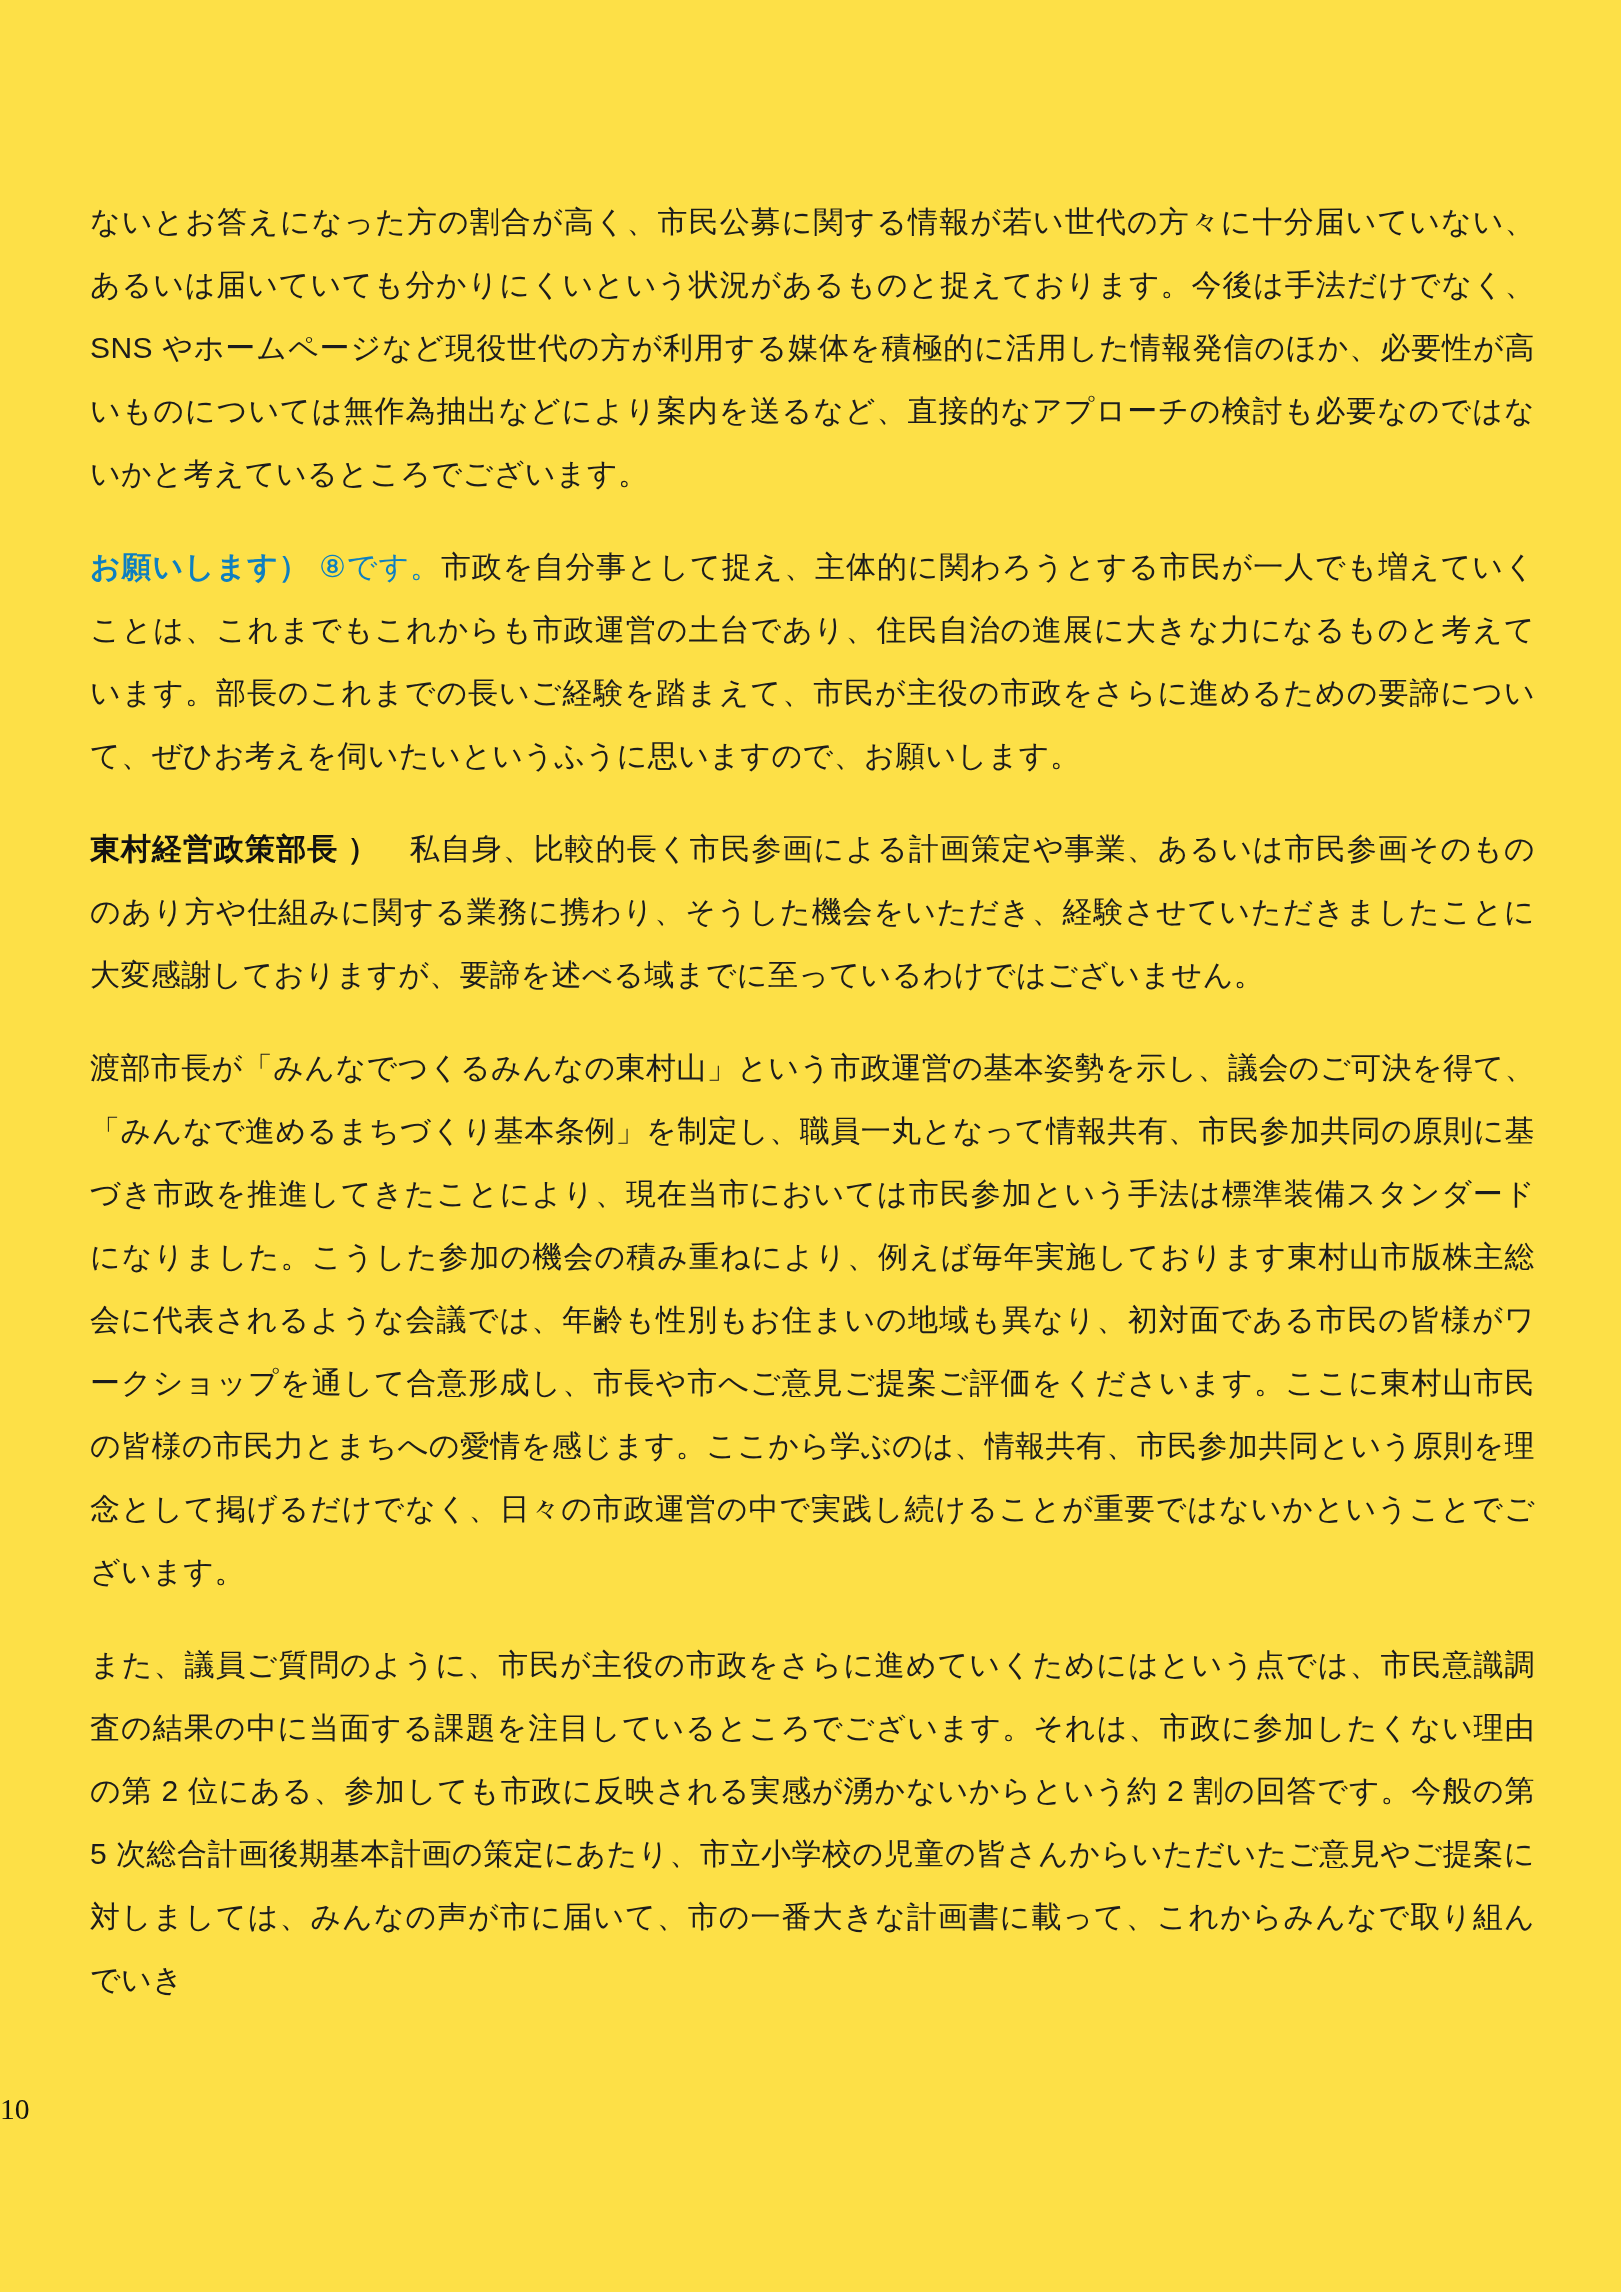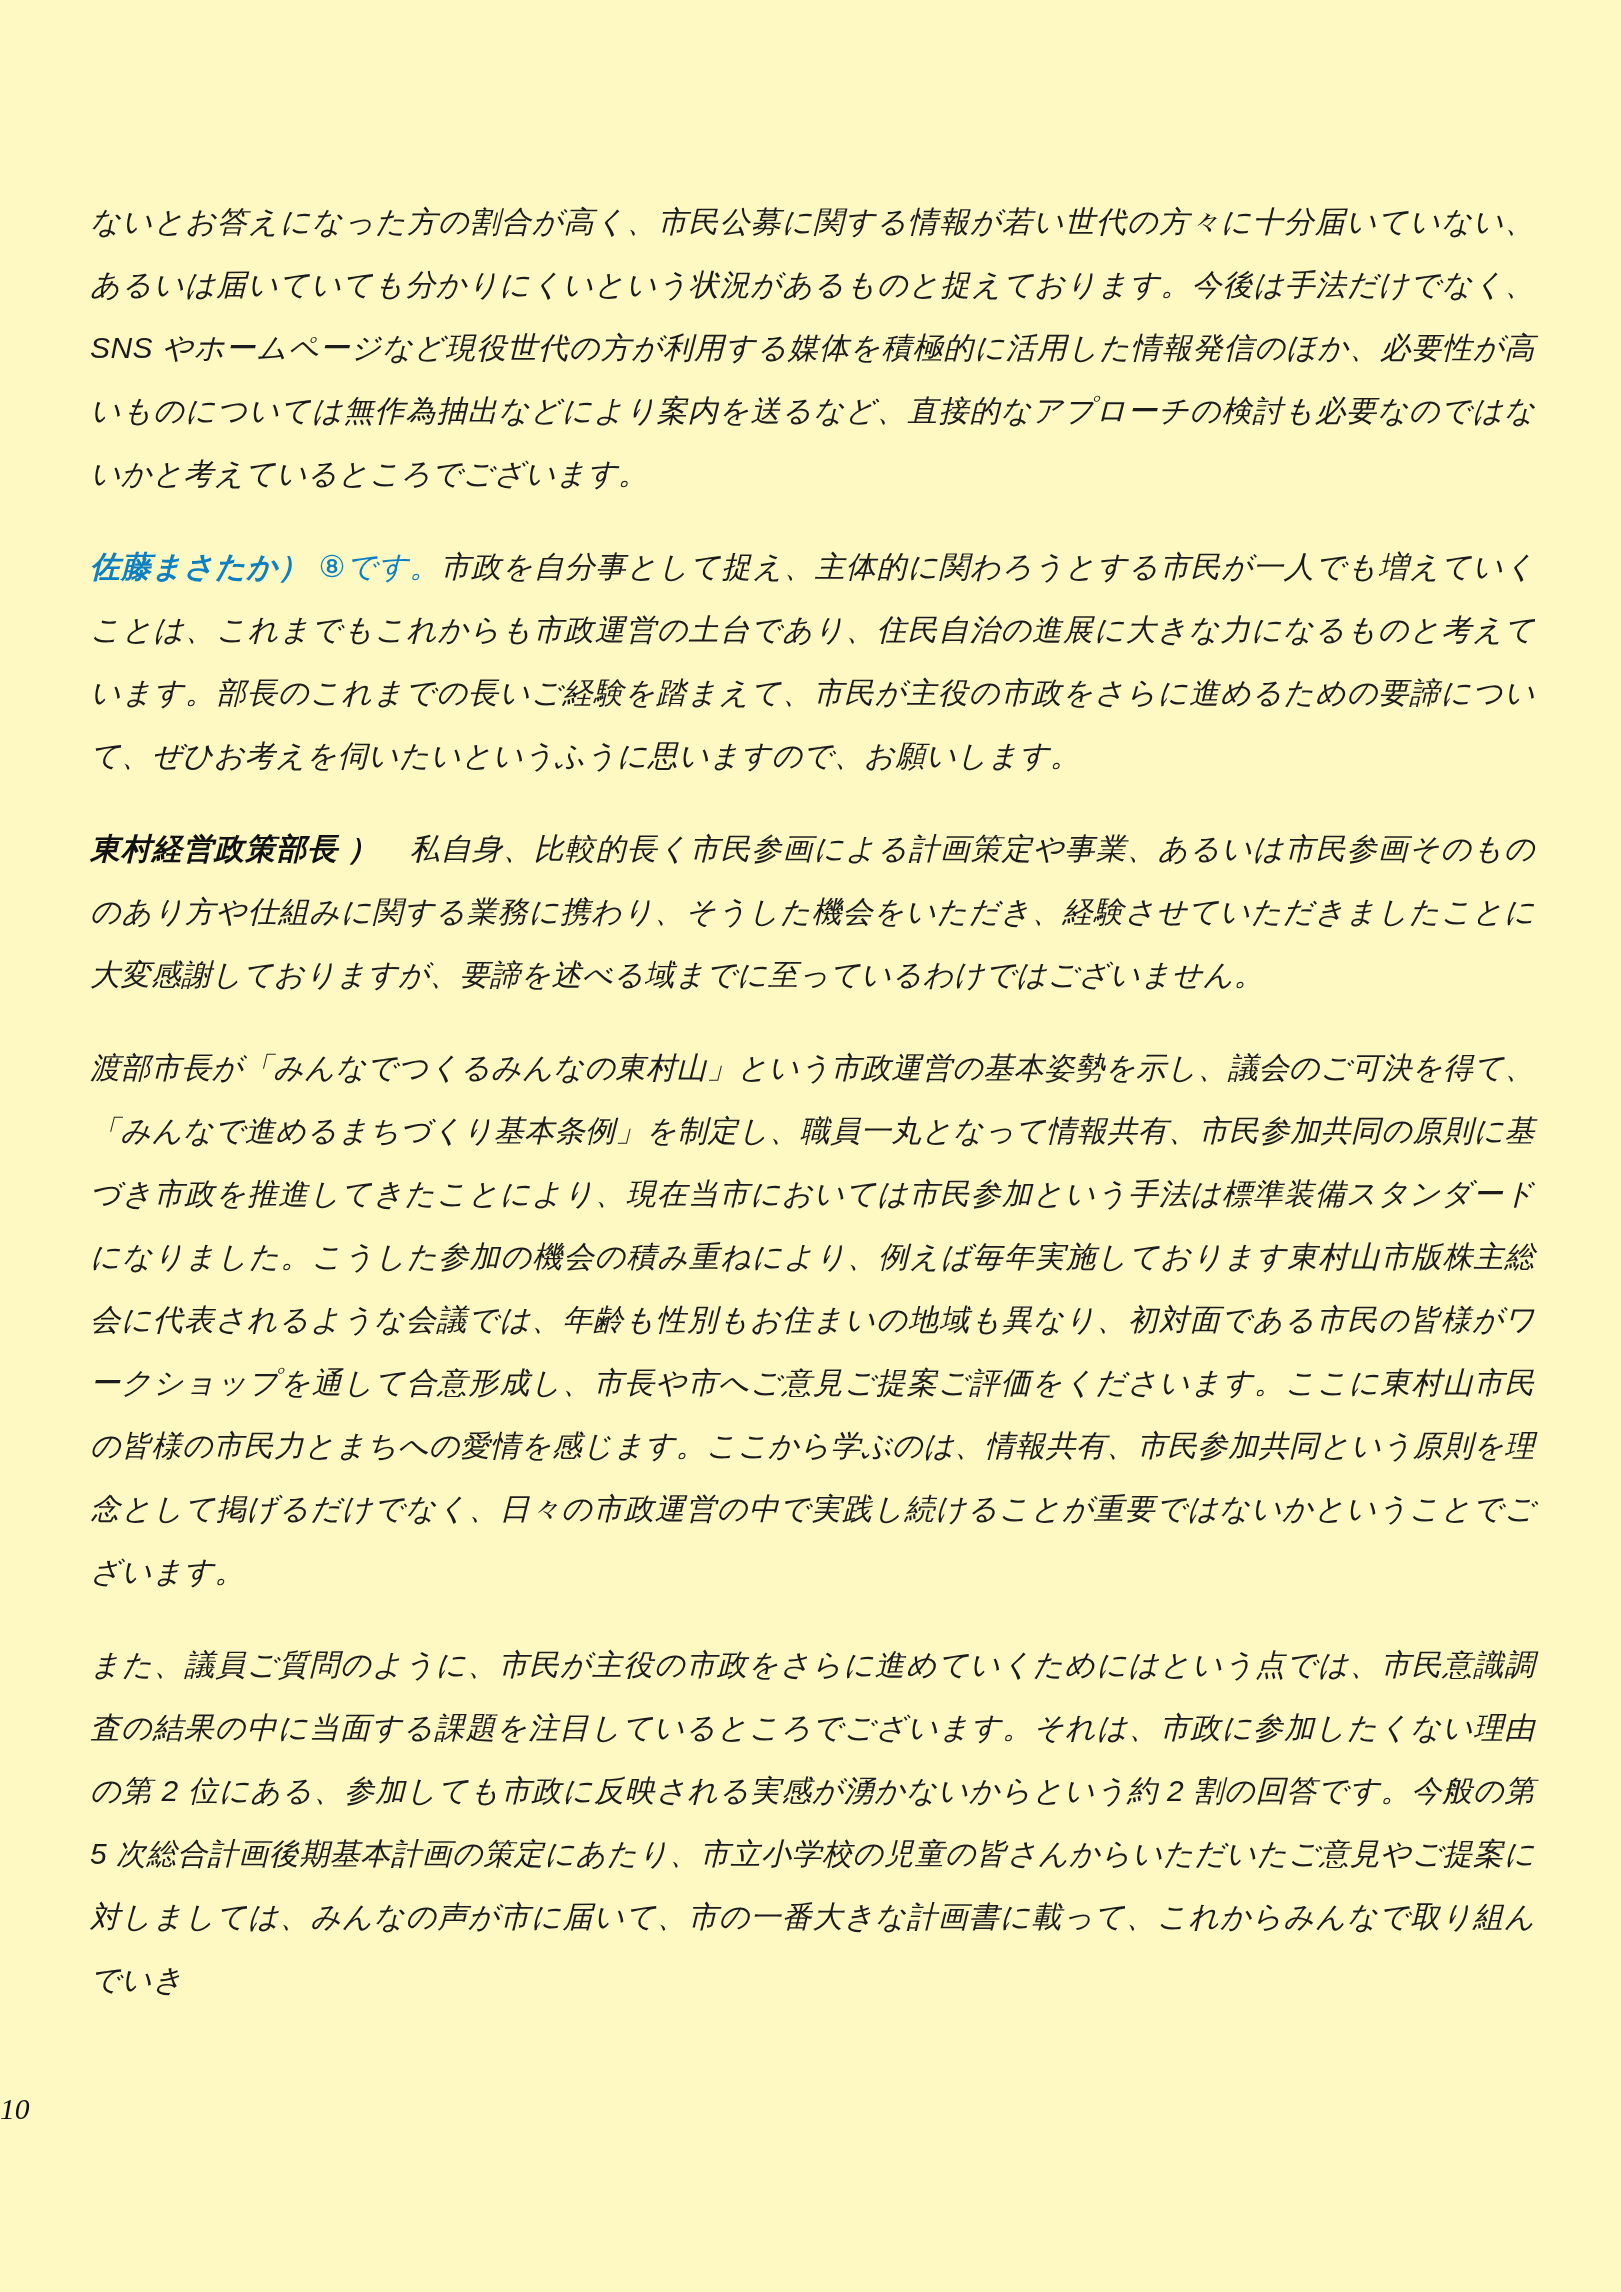--- a/index.html
+++ b/index.html
@@ -9,23 +9,22 @@
   }
   body {
     width: 1621px;
     height: 2293px;
     position: relative;
     font-family: "Liberation Sans", "DejaVu Sans", sans-serif;
   }
   .page {
     position: absolute;
     inset: 0;
-    background: #fef9c3;
+    background: #fde047;
     overflow: hidden;
-    font-style: italic;
   }
   .content {
     position: absolute;
     left: 90px;
     top: 190px;
     width: 1445px;
     font-size: 30px;
     line-height: 63px;
     color: #1c1c1c;
     text-align: justify;
@@ -59,20 +58,20 @@
     font-size: 29.6px;
     color: #111111;
   }
 </style>
 </head>
 <body>
 
 <div class="page">
   <div class="content">
       <p class="para"><span class="plain">ないとお答えになった方の割合が高く、市民公募に関する情報が若い世代の方々に十分届いていない、あるいは届いていても分かりにくいという状況があるものと捉えております。今後は手法だけでなく、SNS やホームページなど現役世代の方が利用する媒体を積極的に活用した情報発信のほか、必要性が高いものについては無作為抽出などにより案内を送るなど、直接的なアプローチの検討も必要なのではないかと考えているところでございます。</span></p>
-      <p class="para"><span class="speaker-blue">佐藤まさたか）</span><span class="blue"> ⑧です。</span><span class="plain">市政を自分事として捉え、主体的に関わろうとする市民が一人でも増えていくことは、これまでもこれからも市政運営の土台であり、住民自治の進展に大きな力になるものと考えています。部長のこれまでの長いご経験を踏まえて、市民が主役の市政をさらに進めるための要諦について、ぜひお考えを伺いたいというふうに思いますので、お願いします。</span></p>
+      <p class="para"><span class="speaker-blue">お願いします）</span><span class="blue"> ⑧です。</span><span class="plain">市政を自分事として捉え、主体的に関わろうとする市民が一人でも増えていくことは、これまでもこれからも市政運営の土台であり、住民自治の進展に大きな力になるものと考えています。部長のこれまでの長いご経験を踏まえて、市民が主役の市政をさらに進めるための要諦について、ぜひお考えを伺いたいというふうに思いますので、お願いします。</span></p>
       <p class="para"><span class="speaker-bold">東村経営政策部長 ）</span><span class="plain">　私自身、比較的長く市民参画による計画策定や事業、あるいは市民参画そのもののあり方や仕組みに関する業務に携わり、そうした機会をいただき、経験させていただきましたことに大変感謝しておりますが、要諦を述べる域までに至っているわけではございません。</span></p>
       <p class="para"><span class="plain">渡部市長が「みんなでつくるみんなの東村山」という市政運営の基本姿勢を示し、議会のご可決を得て、「みんなで進めるまちづくり基本条例」を制定し、職員一丸となって情報共有、市民参加共同の原則に基づき市政を推進してきたことにより、現在当市においては市民参加という手法は標準装備スタンダードになりました。こうした参加の機会の積み重ねにより、例えば毎年実施しております東村山市版株主総会に代表されるような会議では、年齢も性別もお住まいの地域も異なり、初対面である市民の皆様がワークショップを通して合意形成し、市長や市へご意見ご提案ご評価をくださいます。ここに東村山市民の皆様の市民力とまちへの愛情を感じます。ここから学ぶのは、情報共有、市民参加共同という原則を理念として掲げるだけでなく、日々の市政運営の中で実践し続けることが重要ではないかということでございます。</span></p>
       <p class="para"><span class="plain">また、議員ご質問のように、市民が主役の市政をさらに進めていくためにはという点では、市民意識調査の結果の中に当面する課題を注目しているところでございます。それは、市政に参加したくない理由の第 2 位にある、参加しても市政に反映される実感が湧かないからという約 2 割の回答です。今般の第 5 次総合計画後期基本計画の策定にあたり、市立小学校の児童の皆さんからいただいたご意見やご提案に対しましては、みんなの声が市に届いて、市の一番大きな計画書に載って、これからみんなで取り組んでいき</span></p>
     </div>
   <div class="page-number">10</div>
 </div>
 
 
 </body></html>

